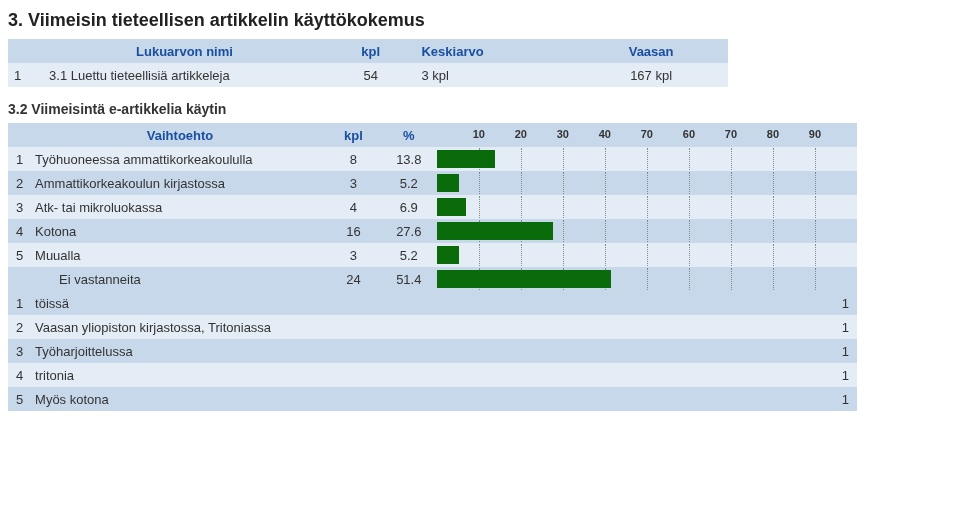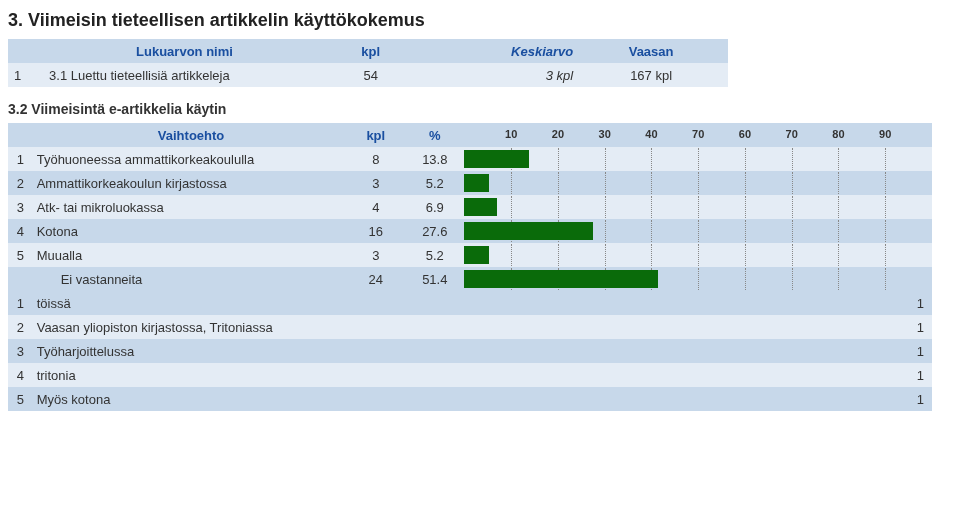--- a/index.html
+++ b/index.html
@@ -24,30 +24,30 @@
     margin: 14px 0 6px 0;
   }
   
   .tbl1 { width: 720px; border-collapse: collapse; }
   .tbl1 td { height: 22px; vertical-align: middle; }
   .tbl1 .hdr td { font-weight: bold; }
   .tbl1 .hdr td:not(:first-child) { color:#1a4fa0; }
   .tbl1 td.c0 { width: 30px; text-align: center; }
   .tbl1 td.c1 { width: 250px; text-align: center; }
   .tbl1 td.c2 { width: 90px; text-align: center; }
-  .tbl1 td.c3 { width: 140px; text-align: right; font-style: italic; }
+  .tbl1 td.c3 { width: 140px; text-align: left; }
   .tbl1 td.c4 { width: 140px; text-align: center; }
   .tbl1 .row td.c0,
   .tbl1 .row td.c1 { text-align: left; }
   .tbl1 .row td.c0 { padding-left: 6px; }
   .stripe-dark  { background: #c7d8ea; }
   .stripe-light { background: #e4ecf5; }
 
   
-  .tbl2 { width: 924px; border-collapse: collapse; }
+  .tbl2 { width: 849px; border-collapse: collapse; }
   .tbl2 td { height: 22px; vertical-align: middle; }
   .tbl2 td.n0 { width: 24px; text-align:center; }
   .tbl2 td.n1 { width: 300px; padding-left:4px; }
   .tbl2 td.n2 { width: 60px; text-align:center; }
   .tbl2 td.n3 { width: 60px; text-align:center; }
   .tbl2 td.n4 { width: 498px; padding:0; }
   .tbl2 .hdr td { font-weight: bold; }
   .tbl2 .hdr td.n1, .tbl2 .hdr td.n2, .tbl2 .hdr td.n3 { color:#1a4fa0; }
 
   .ei td.n1 { padding-left: 28px; }

